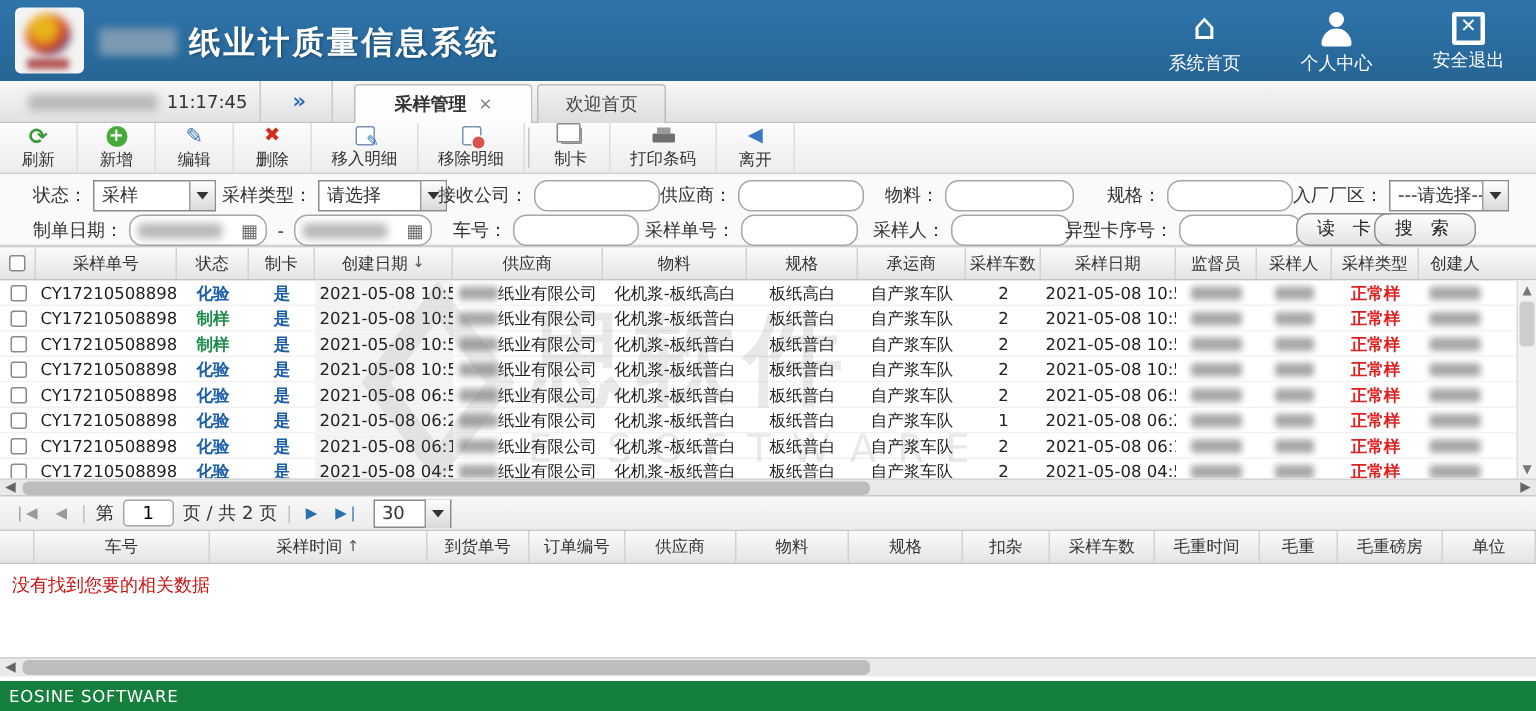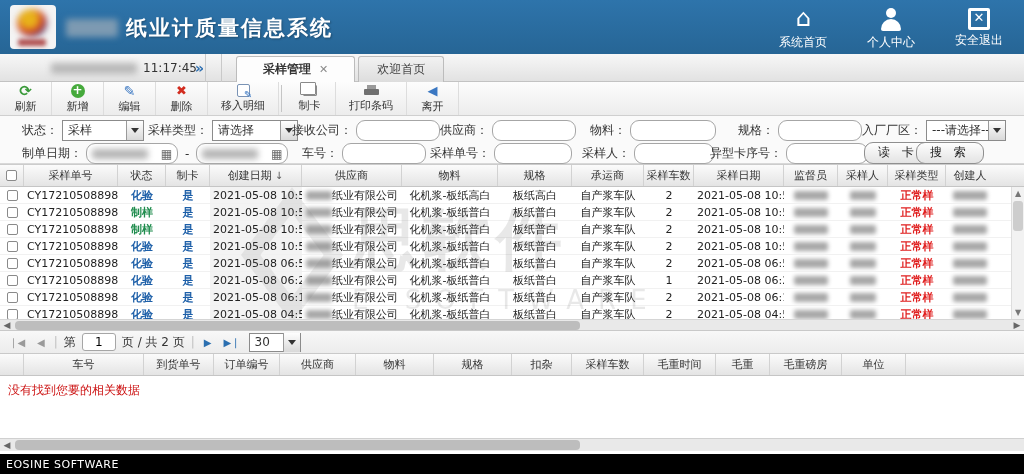--- a/index.html
+++ b/index.html
@@ -20,21 +20,21 @@
   .hnav .lbl { font-size:12px; }
   .ic-home { font-size:24px; line-height:24px; height:26px; }
   .ic-user { width:24px; height:26px; position:relative; }
   .ic-user:before { content:""; position:absolute; left:7px; top:2px; width:10px; height:10px; border-radius:50%; background:#fff; }
   .ic-user:after { content:""; position:absolute; left:2px; top:13px; width:20px; height:12px; border-radius:10px 10px 2px 2px; background:#fff; }
   .ic-exit { width:22px; height:22px; border:3px solid #fff; border-radius:2px; position:relative; margin-top:2px; }
   .ic-exit:before { content:"✕"; position:absolute; left:0; right:0; top:-1px; text-align:center; font-size:13px; font-weight:bold; color:#fff; }
 
   
   .tabbar { position:absolute; left:0; top:54px; width:1024px; height:28px; background:linear-gradient(#f7f7f7,#e2e2e2); border-bottom:1px solid #c3c3c3; }
-  .clock { position:absolute; left:0; top:0; height:28px; width:206px; border-right:1px solid #c9c9c9; display:flex; align-items:center; justify-content:flex-end; padding-right:8px; gap:6px; font-size:12px; color:#333; }
+  .clock { position:absolute; left:0; top:0; height:28px; width:174px; border-right:1px solid #c9c9c9; display:flex; align-items:center; justify-content:flex-end; padding-right:8px; gap:6px; font-size:12px; color:#333; }
   .clock .blurblk { width:86px; height:11px; background:#b9b9b9; }
   .expander { position:absolute; left:178px; top:0; width:44px; height:28px; border-right:1px solid #c9c9c9; color:#2a6db0; font-size:14px; font-weight:bold; display:flex; align-items:center; justify-content:center; cursor:pointer; }
   .tabs { position:absolute; left:236px; top:2px; display:flex; gap:3px; height:26px; }
   .tab { padding:0 18px; display:flex; align-items:center; gap:8px; font-size:12px; color:#444; border:1px solid #bcbcbc; border-bottom:none; border-radius:3px 3px 0 0; background:linear-gradient(#f2f2f2,#ddd); cursor:pointer; }
   .tab.active { background:#fdfdfd; height:26px; font-weight:bold; color:#333; padding:0 26px; }
   .tab .x { color:#8a8a8a; font-size:11px; cursor:pointer; }
 
   
   .toolbar { position:absolute; left:0; top:82px; width:1024px; height:34px; background:linear-gradient(#fdfdfd,#ececec); border-bottom:1px solid #cfcfcf; display:flex; align-items:stretch; }
   .tbtn { display:flex; flex-direction:column; align-items:center; justify-content:center; padding:2px 13px; font-size:11px; color:#333; border-right:1px solid #ddd; cursor:pointer; gap:1px; min-width:52px; }
@@ -110,21 +110,21 @@
 
   
   .grid2 { position:absolute; left:0; top:354px; width:1024px; height:84px; background:#fff; overflow:hidden; }
   .d0{width:24px}.d1{width:120px}.d2{width:150px}.d3{width:70px}.d4{width:66px}.d5{width:76px}.d6{width:78px}.d7{width:78px}.d8{width:60px}.d9{width:72px}.d10{width:72px}.d11{width:54px}.d12{width:72px}.d13{width:64px}
   .nomsg { position:absolute; left:8px; top:28px; font-size:12px; color:#cc1111; }
   .hscroll2 { position:absolute; left:0; top:438px; width:1024px; height:13px; background:#e9e9e9; border-top:1px solid #d0d0d0; }
   .hscroll2 .lt { position:absolute; left:0; top:0; width:14px; height:12px; color:#666; font-size:9px; line-height:12px; text-align:center; cursor:pointer; }
   .hscroll2 .thumb { position:absolute; left:15px; top:1px; width:565px; height:10px; background:#bdbdbd; border-radius:4px; cursor:pointer; }
 
   
-  .footer { position:absolute; left:0; top:454px; width:1024px; height:20px; background:#000000; color:#fff; font-size:11px; display:flex; align-items:center; padding-left:6px; letter-spacing:.5px; }
+  .footer { position:absolute; left:0; top:454px; width:1024px; height:20px; background:#15803d; color:#fff; font-size:11px; display:flex; align-items:center; padding-left:6px; letter-spacing:.5px; }
   .sort { font-size:10px; color:#555; }
 </style>
 </head>
 <body>
 
 <div class="hdr">
   <div class="logo">
       <div class="em"></div>
       <div class="bar"></div>
     </div>
@@ -188,20 +188,26 @@
       <span class="ig">
         <span class="ig-del">✖</span>
       </span>
       <span>删除</span>
     </div>
   <div class="tbtn">
       <span class="ig">
         <span class="ig-doc"></span>
       </span>
       <span>移入明细</span>
+    </div>
+  <div class="tbtn">
+      <span class="ig">
+        <span class="ig-doc rm"></span>
+      </span>
+      <span>移除明细</span>
     </div>
   <div class="tsep"></div>
   <div class="tbtn">
       <span class="ig">
         <span class="ig-cards"></span>
       </span>
       <span>制卡</span>
     </div>
   <div class="tbtn">
       <span class="ig">
@@ -550,20 +556,24 @@
   <div class="sel psel">
       <span class="v">30</span>
       <span class="ar"></span>
     </div>
 </div>
 
 <div class="grid2">
   <div class="ghead">
     <div class="gh d0"></div>
     <div class="gh d1">车号</div>
+    <div class="gh d2">
+        <span>采样时间</span>
+        <span class="sort">↑</span>
+      </div>
     <div class="gh d3">到货单号</div>
     <div class="gh d4">订单编号</div>
     <div class="gh d5">供应商</div>
     <div class="gh d6">物料</div>
     <div class="gh d7">规格</div>
     <div class="gh d8">扣杂</div>
     <div class="gh d9">采样车数</div>
     <div class="gh d10">毛重时间</div>
     <div class="gh d11">毛重</div>
     <div class="gh d12">毛重磅房</div>

